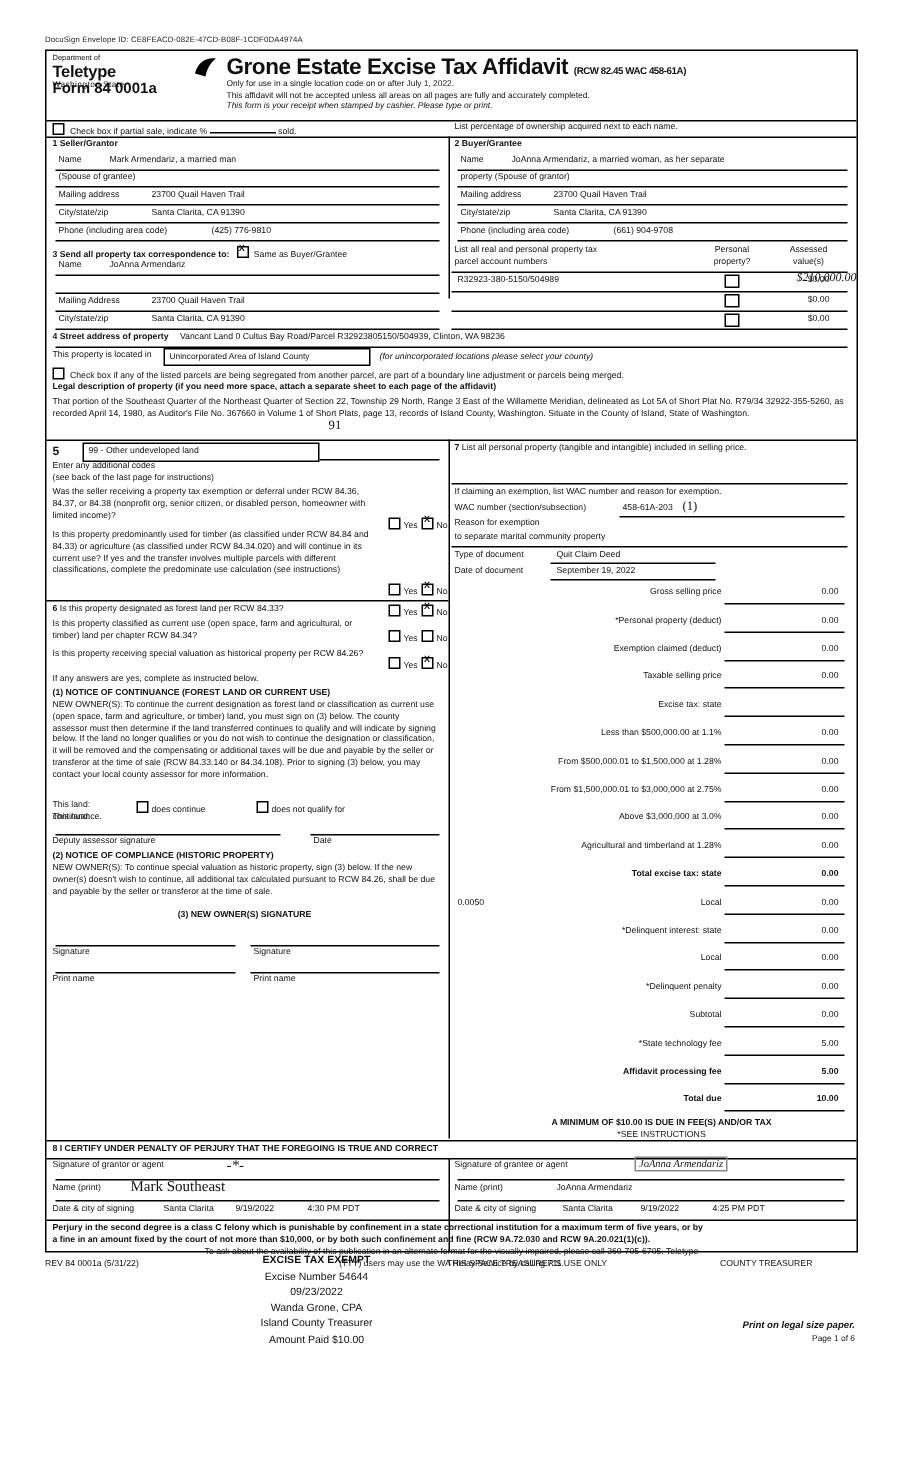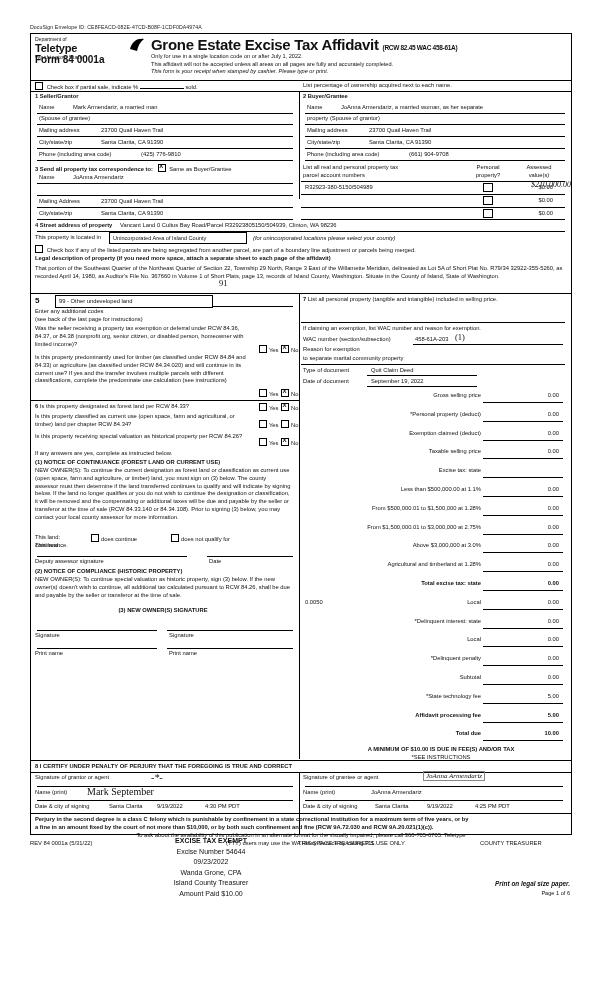--- a/index.html
+++ b/index.html
@@ -354,21 +354,21 @@
     <div class="vrule" style="left:268px;top:738px;height:62px;"></div>
 
     <div class="sec" style="left:4px;top:740px;">Signature of grantor or agent</div>
     <div class="hand" style="position:absolute;left:120px;top:738px;font-size:10px;">-*-</div>
     <div class="sec" style="left:272px;top:740px;">Signature of grantee or agent</div>
     <div class="hand" style="position:absolute;left:392px;top:737px;font-size:7px;border:1px solid #888;padding:0 2px;">JoAnna Armendariz</div>
     <div class="rule" style="left:6px;top:752px;width:256px;"></div>
     <div class="rule" style="left:274px;top:752px;width:258px;"></div>
 
     <div class="sec" style="left:4px;top:755px;">Name (print)</div>
-    <div class="handb" style="position:absolute;left:56px;top:752px;font-size:10px;">Mark September</div>
+    <div class="handb" style="position:absolute;left:56px;top:752px;font-size:10px;">Mark Southeast</div>
     <div class="sec" style="left:272px;top:755px;">Name (print)</div>
     <div class="sec" style="left:340px;top:755px;">JoAnna Armendariz</div>
     <div class="rule" style="left:6px;top:766px;width:256px;"></div>
     <div class="rule" style="left:274px;top:766px;width:258px;"></div>
 
     <div class="sec" style="left:4px;top:769px;">Date &amp; city of signing</div>
     <div class="sec" style="left:78px;top:769px;">Santa Clarita</div>
     <div class="sec" style="left:126px;top:769px;">9/19/2022</div>
     <div class="sec" style="left:174px;top:769px;">4:30 PM PDT</div>
     <div class="sec" style="left:272px;top:769px;">Date &amp; city of signing</div>

